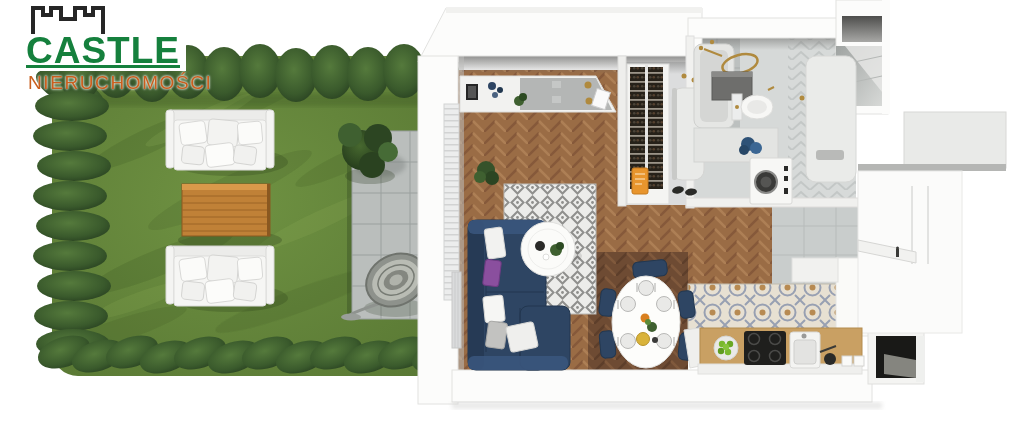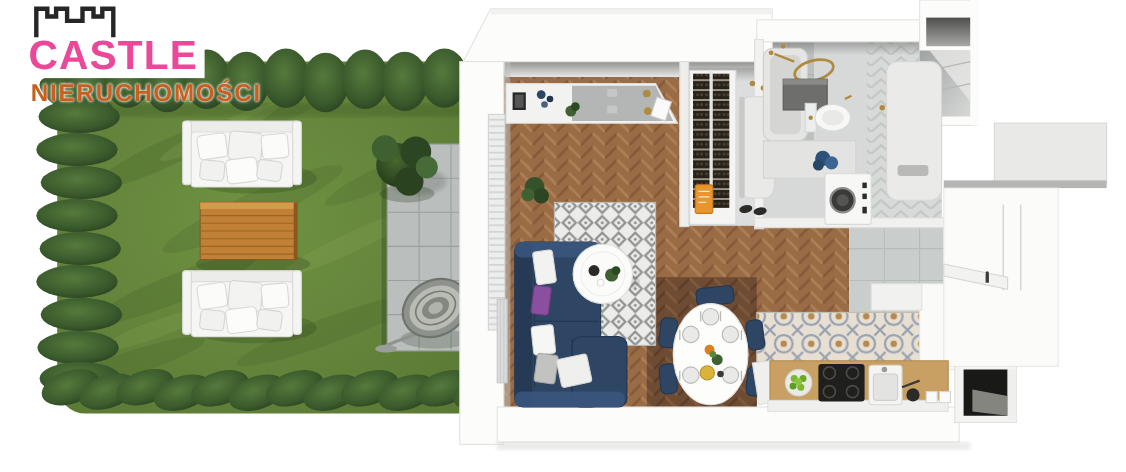--- a/index.html
+++ b/index.html
@@ -2,22 +2,22 @@
 <html><head>
 <meta charset="utf-8">
 <style>
   html,body{margin:0;padding:0;background:#ffffff;}
   .canvas{position:relative;width:1024px;height:429px;background:#ffffff;overflow:hidden;
           font-family:"Liberation Sans", sans-serif;}
   .scene-svg{position:absolute;left:0;top:0;}
   .logo{position:absolute;left:22px;top:2px;z-index:5;}
   .logo-box{background:#ffffff;padding:2px 6px 2px 4px;display:inline-block;}
   .castle-icon{display:block;margin-left:4px;margin-bottom:-2px;}
-  .brand{font-weight:900;font-size:37px;line-height:1;letter-spacing:1px;color:#ec4899;}
-  .subtitle{font-weight:bold;font-size:22px;letter-spacing:1.6px;color:#c95f1e;
+  .brand{font-weight:900;font-size:37px;line-height:1;letter-spacing:1px;color:#15803d;text-decoration:underline;}
+  .subtitle{font-weight:normal;font-size:19px;letter-spacing:1.6px;color:#c95f1e;
             margin:1px 0 0 6px;text-shadow:0 0 2px #ffffff,0 0 3px #ffffff;}
 </style>
 </head>
 <body>
 
 <div class="canvas">
 
 <svg class="scene-svg" width="1024" height="429" viewBox="0 0 1024 429">
   <defs>
     <radialGradient id="gGrass" cx="45%" cy="45%" r="75%">

